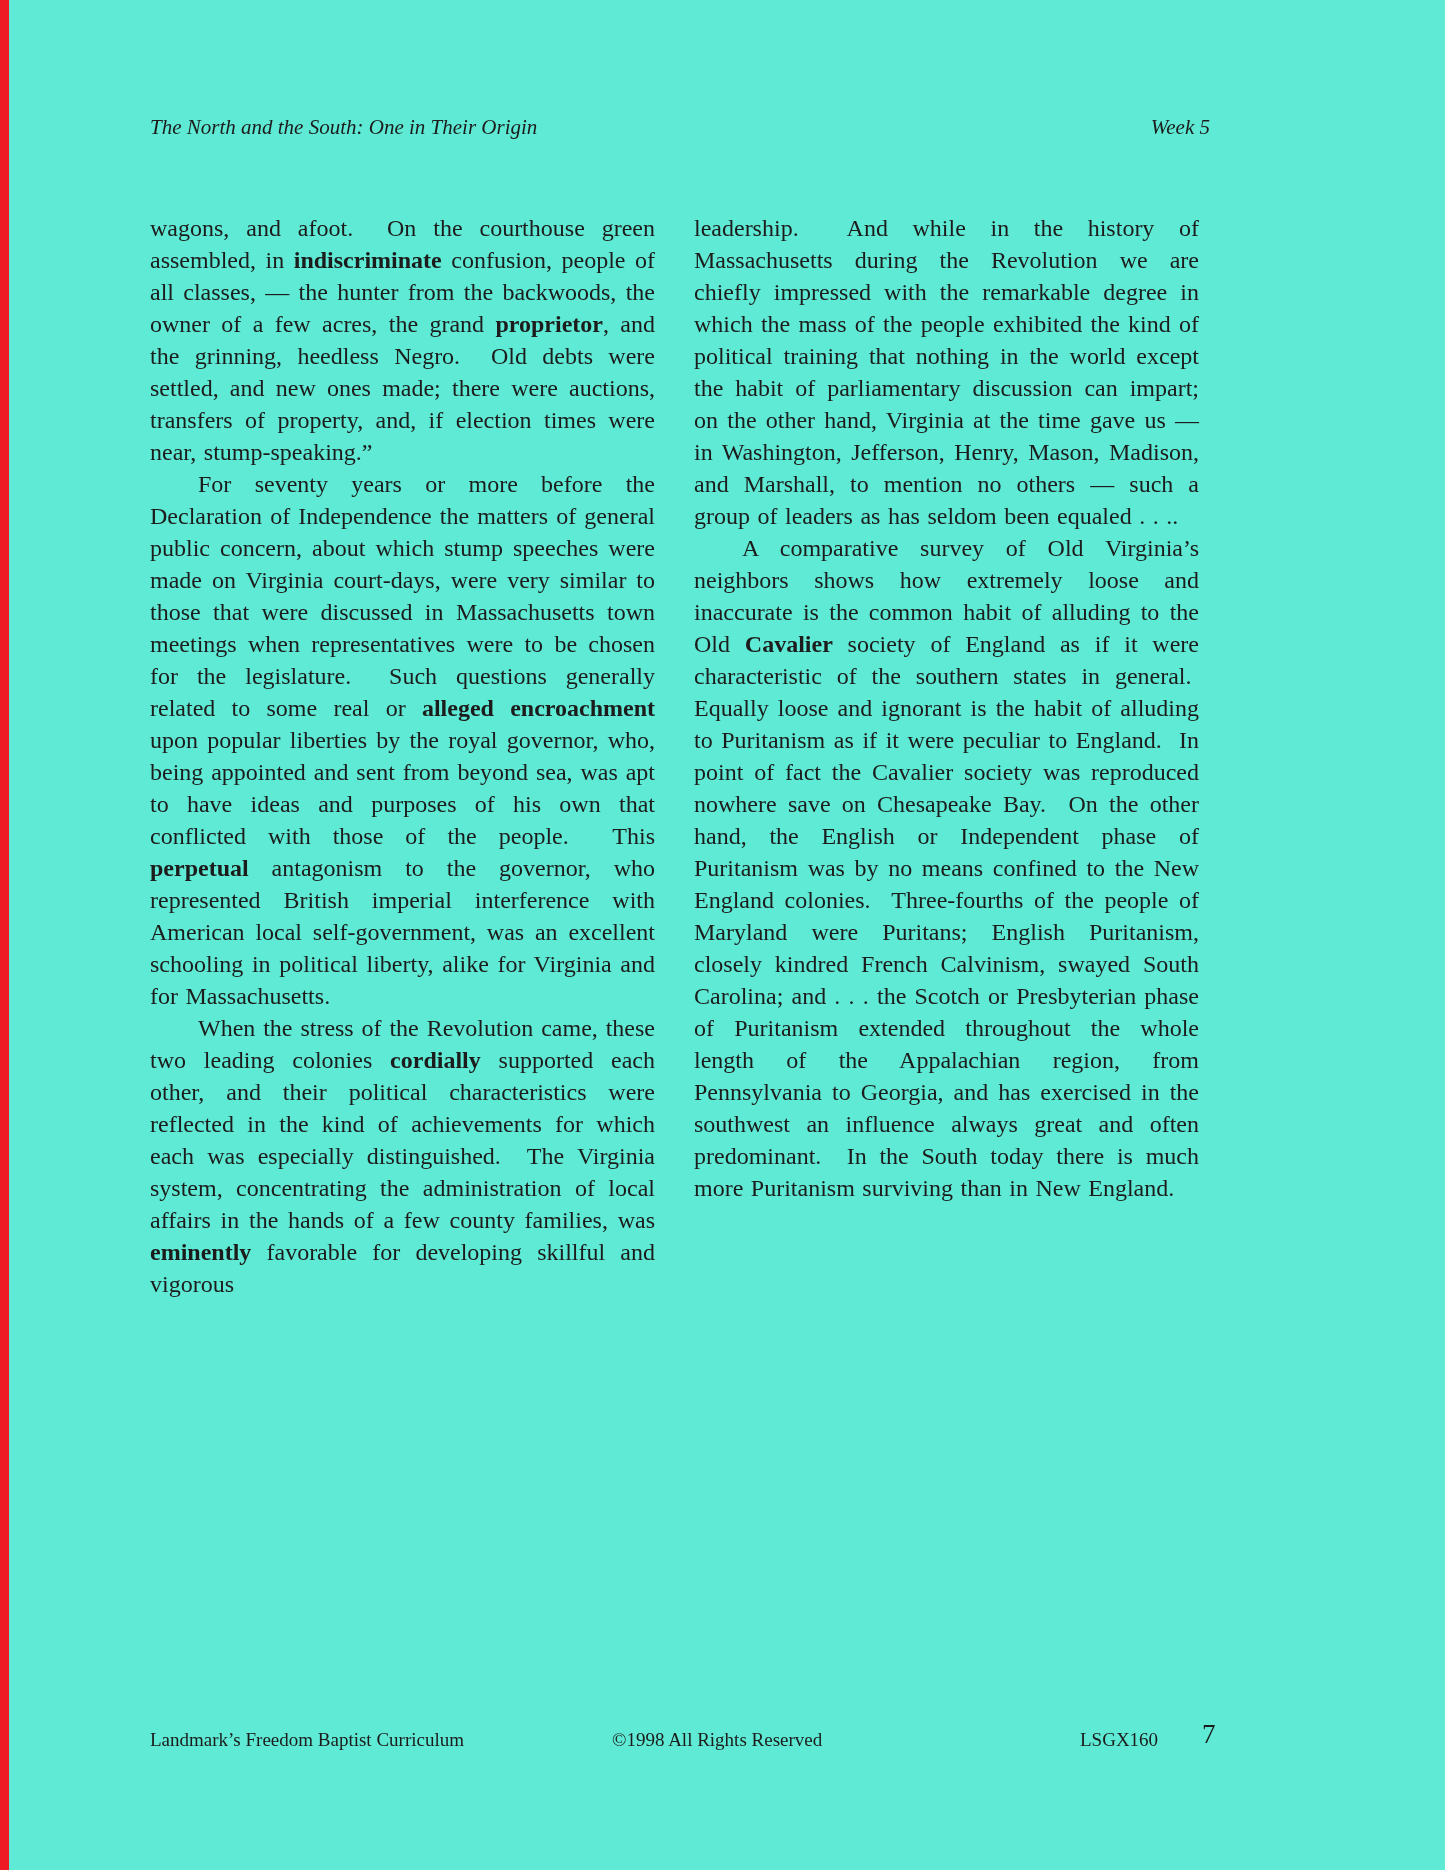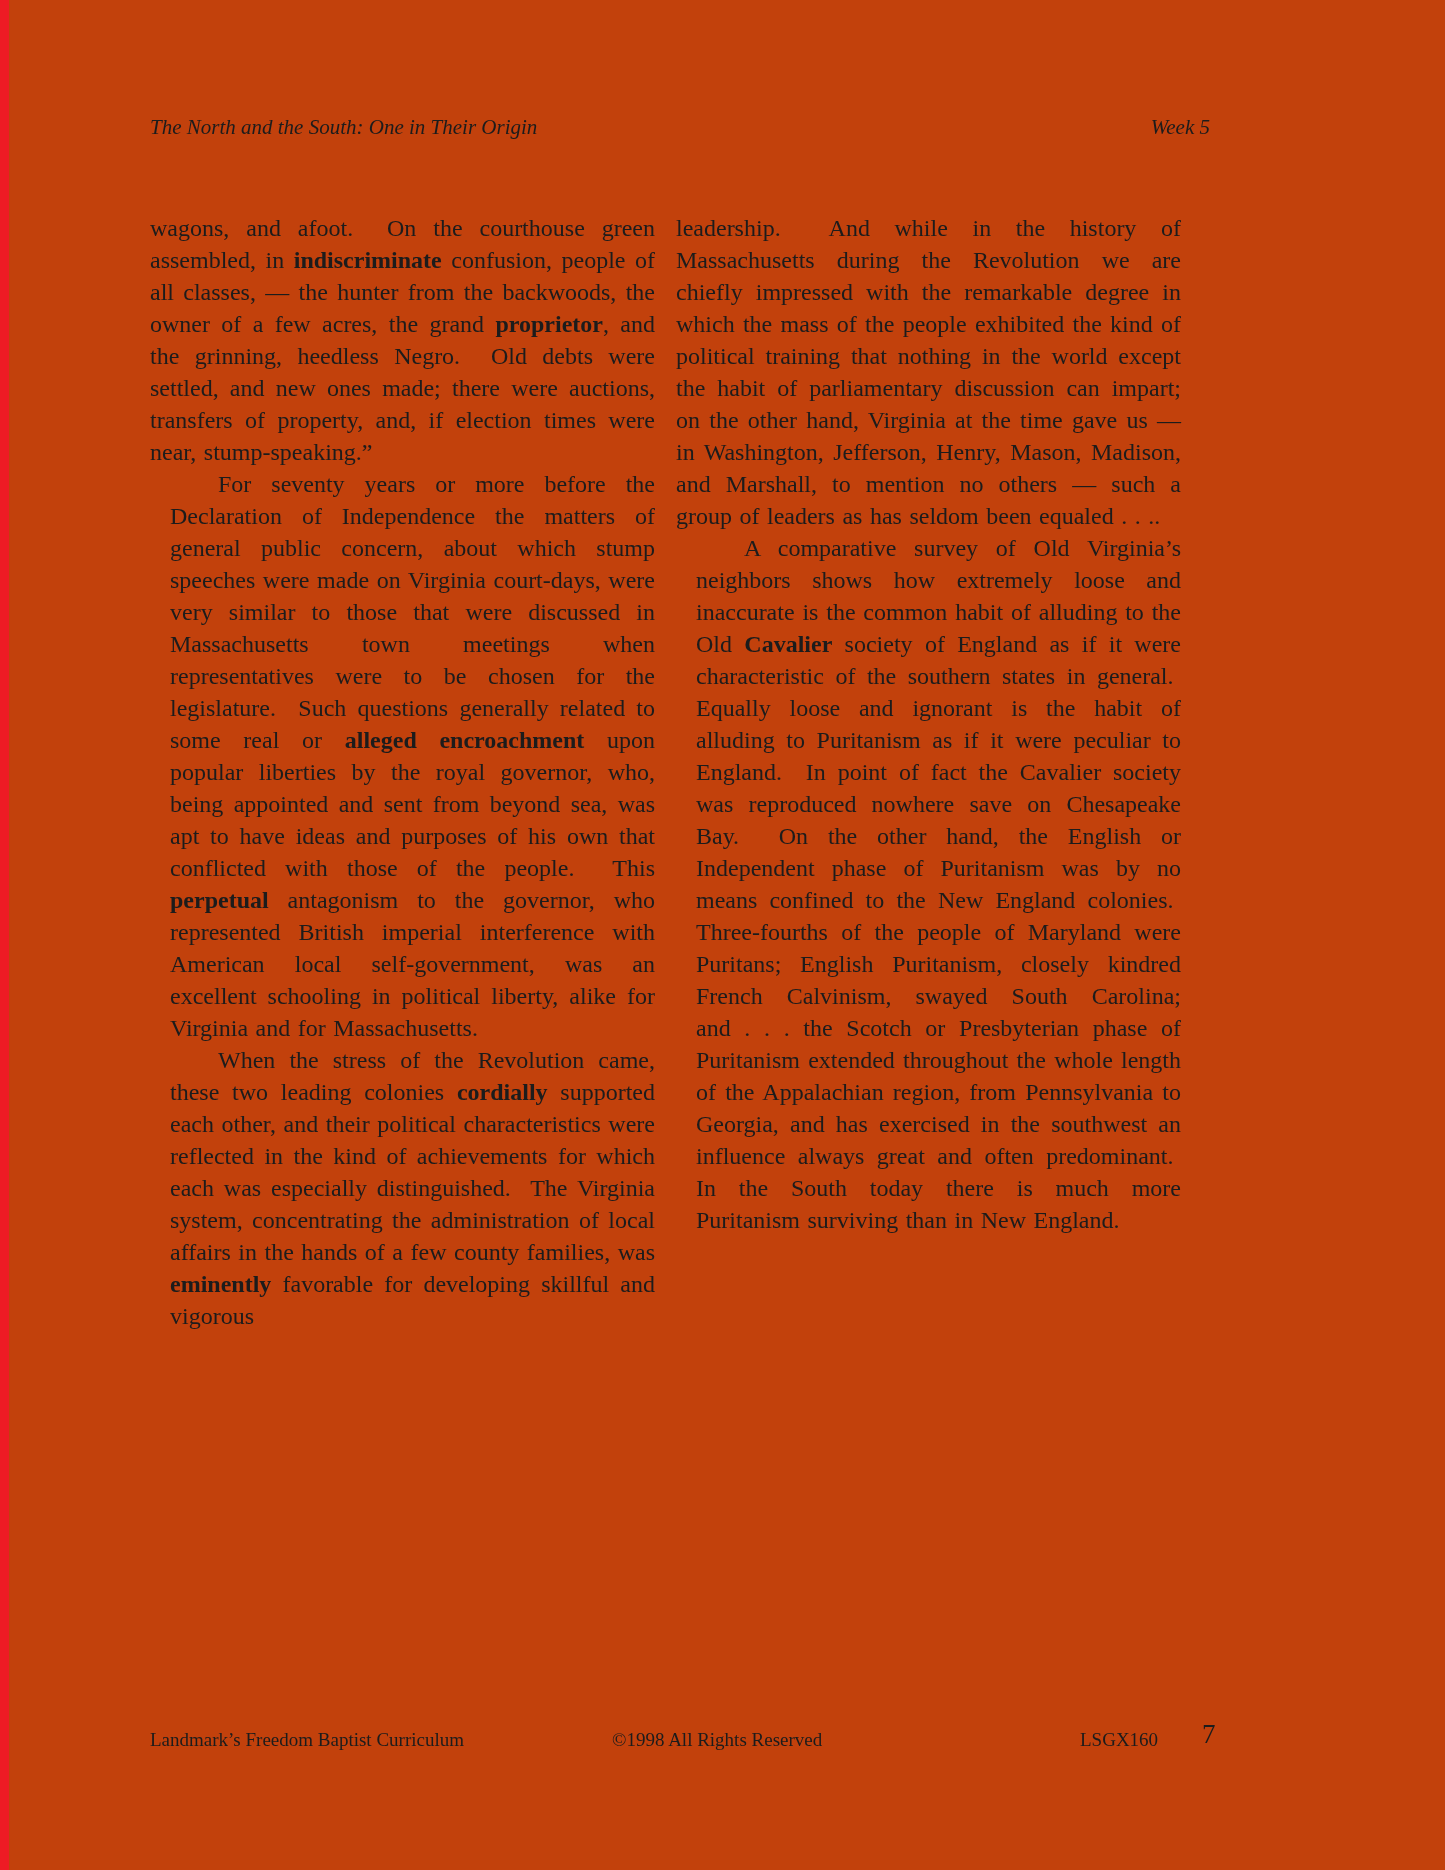--- a/index.html
+++ b/index.html
@@ -27,52 +27,52 @@
     font-style: italic;
     font-size: 21px;
     line-height: 26px;
   }
   .content {
     position: absolute;
     left: 150px;
     top: 212px;
     width: 1055px;
     display: flex;
-    gap: 21px;
+    gap: 39px;
   }
   .col {
     width: 505px;
   }
   .col p.para {
     margin: 0;
     text-align: justify;
     font-size: 24px;
     line-height: 32px;
     word-spacing: 1.5px;
   }
-  .col p.para.indent { text-indent: 48px; margin-left: 20px; }
+  .col p.para.indent { text-indent: 48px; }
   .col p.para b { font-weight: bold; }
   .page-footer {
     position: absolute;
     left: 0; top: 1722px;
     width: 100%;
     height: 40px;
     font-size: 19px;
     line-height: 24px;
     text-align: center;
   }
   .page-footer .publisher { position: absolute; left: 150px; top: 6px; }
   .page-footer .copyright { position: absolute; left: 580px; top: 6px; margin-left: 32px; }
   .page-footer .code      { position: absolute; left: 1080px; top: 6px; }
   .page-footer .pagenum   { position: absolute; left: 1202px; top: 0; font-size: 27px; }
 </style>
 </head>
 <body>
 
-<div class="page" style="color: rgb(28, 28, 28); background: #c2410c;">
+<div class="page" style="color: rgb(28, 28, 28); background: #5eead4;">
 
   <div class="edge-stripe" style="background: rgb(238, 27, 36);"></div>
 
   <div class="running-header">
     <span>The North and the South: One in Their Origin</span>
     <span>Week 5</span>
   </div>
 
   <div class="content">
     <div class="col">

